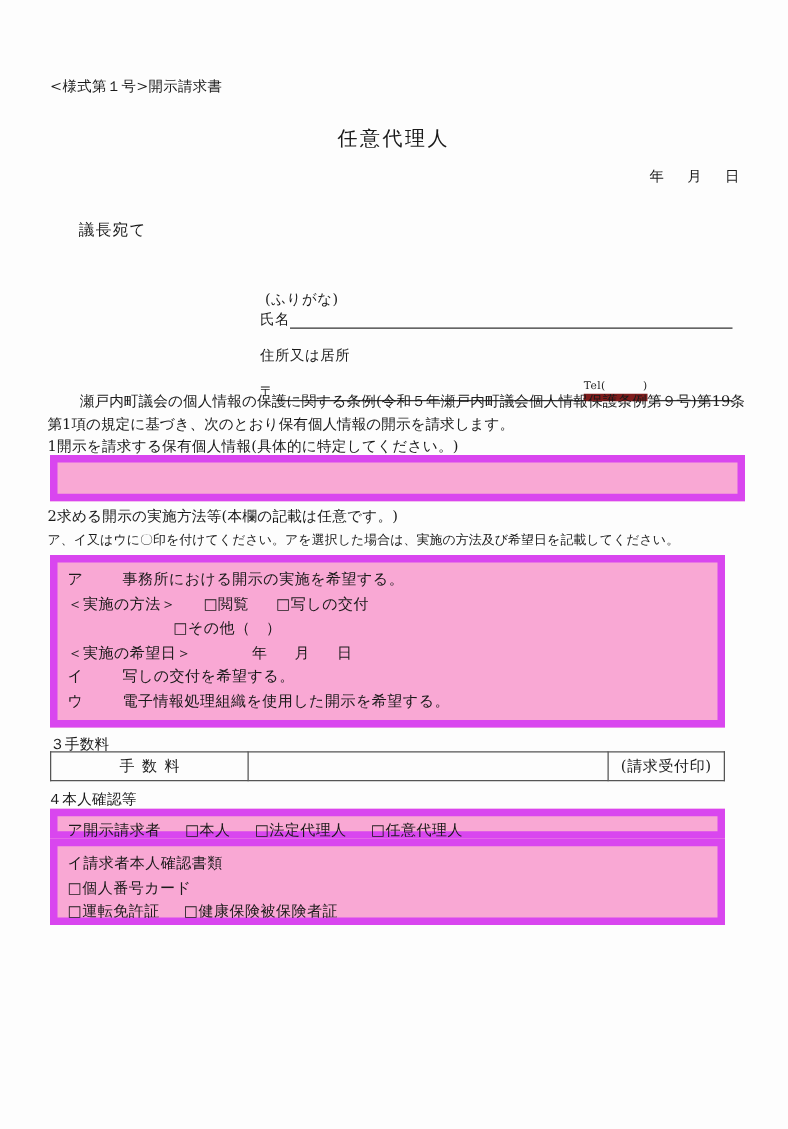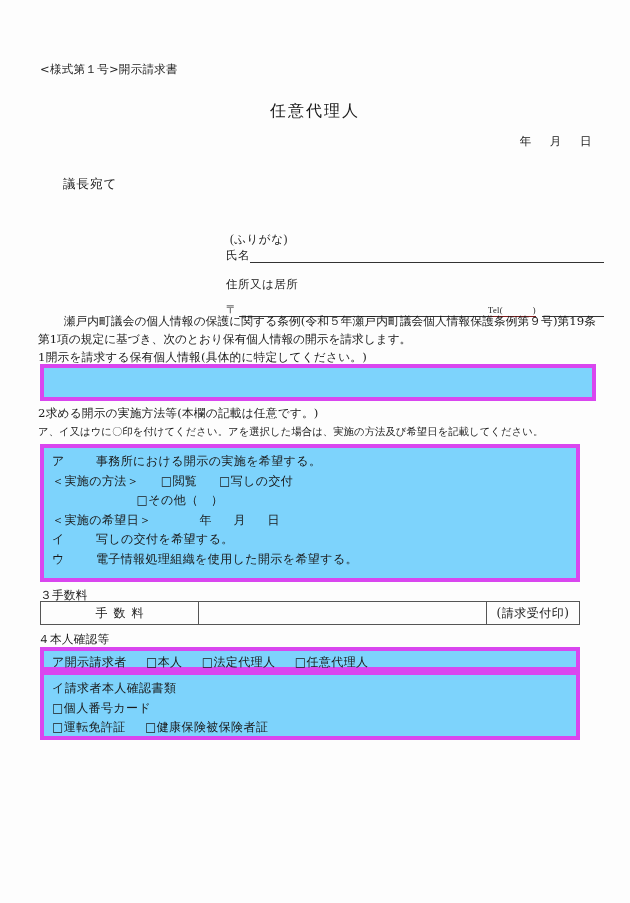--- a/index.html
+++ b/index.html
@@ -56,25 +56,24 @@
   
   .addressee {
     left: 63px;
     top: 176px;
     font-size: 12.5px;
     letter-spacing: 1px;
   }
 
   
   .applicant {
-    left: 226px;
+    left: 208px;
     top: 232px;
     width: 378px;
     font-size: 11.5px;
-    font-family: Liberation Serif, serif;
   }
   .furigana {
     padding-left: 4px;
     letter-spacing: 0.5px;
     margin-bottom: 1px;
   }
   .name-row {
     display: flex;
     align-items: flex-end;
     margin-bottom: 14px;
@@ -99,21 +98,21 @@
     padding-right: 2px;
   }
   .postal-rule {
     flex: 1;
     border-bottom: 1px solid #333;
     height: 13px;
   }
   .tel-group {
     display: flex;
     align-items: flex-end;
-    border-bottom: 1px solid #7f1d1d;
+    border-bottom: 6px solid #7f1d1d;
     height: 13px;
   }
   .tel-label {
     font-size: 8.5px;
     letter-spacing: 0.3px;
     white-space: nowrap;
     transform: translateY(-1px);
   }
   .tel-paren-gap { width: 30px; }
   .tel-tail {
@@ -145,22 +144,22 @@
     left: 38px;
     top: 425px;
     font-size: 10.3px;
     letter-spacing: 0.1px;
   }
   .sec3-head { left: 40px; top: 588px; }
   .sec4-head { left: 38px; top: 632px; }
 
   
   .box {
-    border: 4px solid #d946ef;
-    background: #7dd3fc;
+    border: 6px solid #d946ef;
+    background: #f9a8d4;
     box-sizing: border-box;
   }
   .box-sec1 {
     left: 40px;
     top: 364px;
     width: 556px;
     height: 37px;
   }
   .box-sec2 {
     left: 40px;

